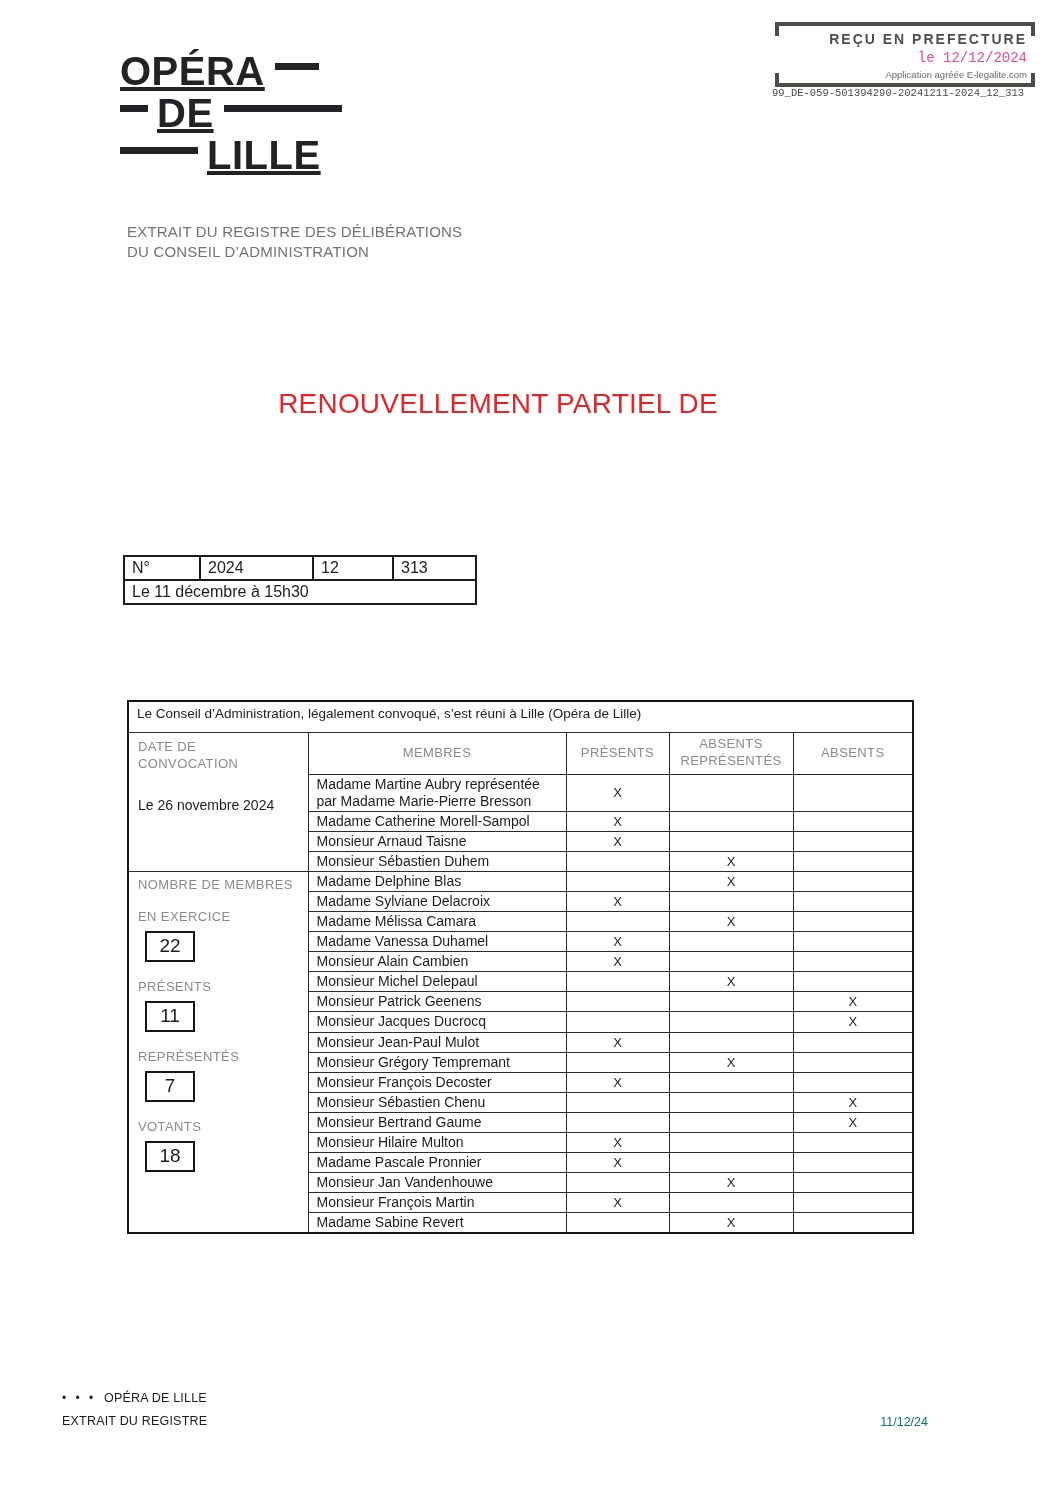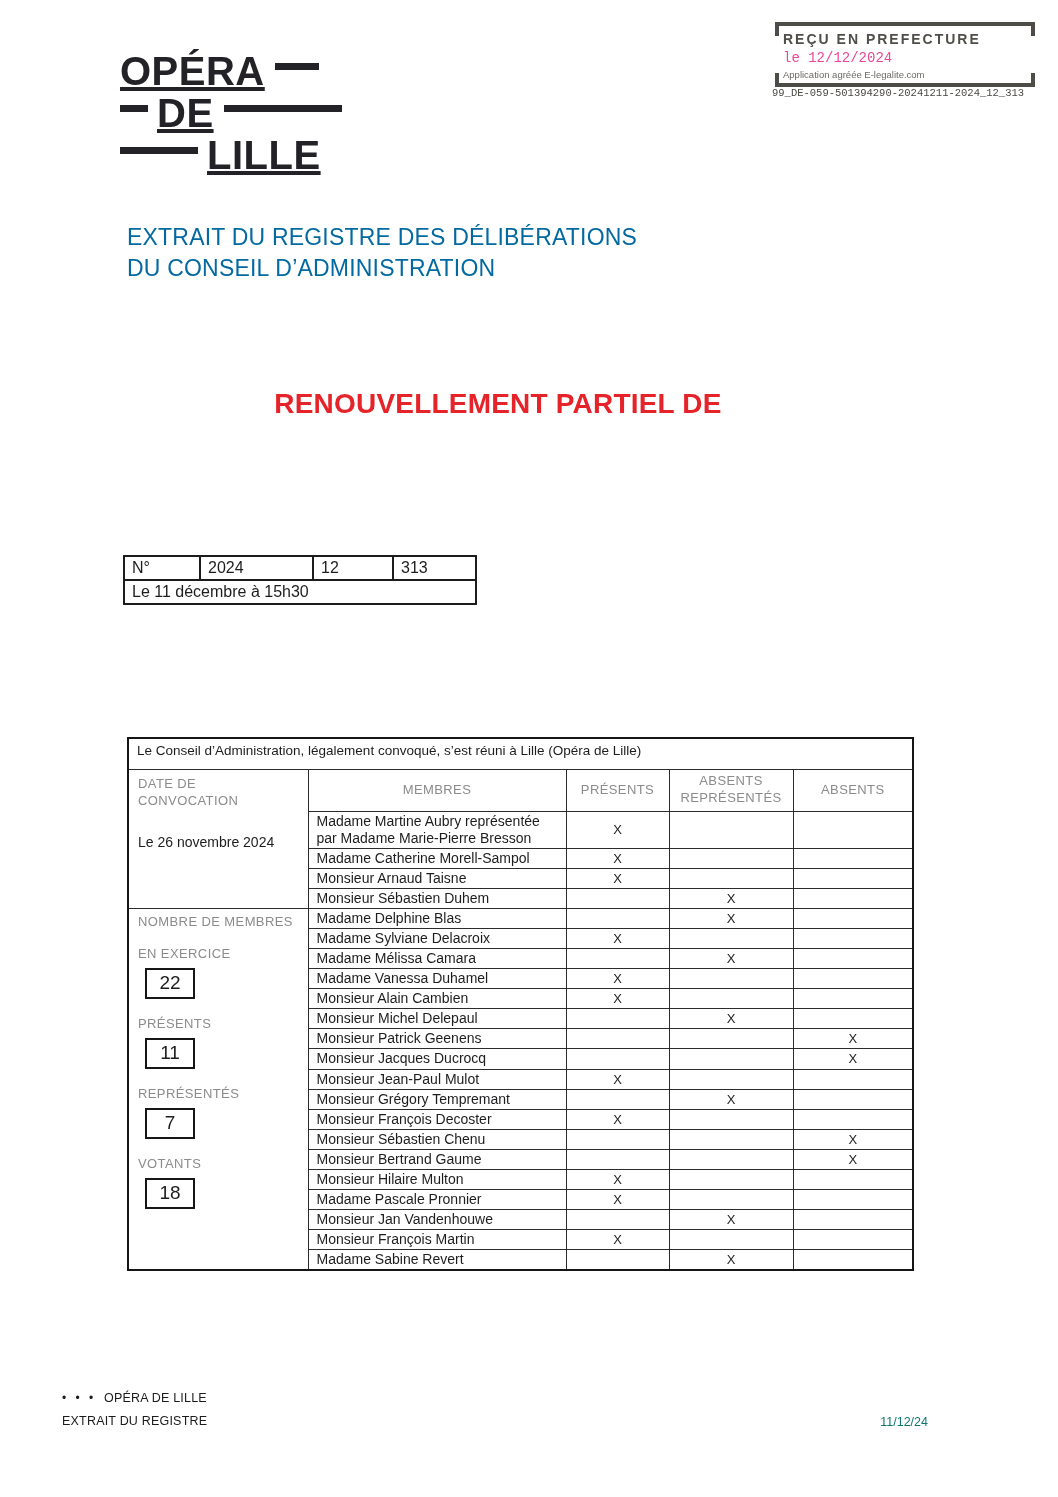--- a/index.html
+++ b/index.html
@@ -14,41 +14,41 @@
   .logo { position: absolute; left: 120px; top: 50px; color: #232227; font-weight: bold; }
   .logo-row { display: flex; align-items: center; font-size: 40px; line-height: 1; letter-spacing: 0.5px; height: 41px; margin-bottom: 1px; text-decoration: underline; }
   .logo-bar { height: 7px; background: #232227; margin-bottom: 8px; }
   .bar-r1 { width: 44px; margin-left: 10px; }
   .bar-l2 { width: 28px; margin-right: 9px; }
   .bar-r2 { width: 118px; margin-left: 10px; }
   .bar-l3 { width: 78px; margin-right: 9px; }
 
   
   .stamp { position: absolute; left: 775px; top: 22px; width: 260px; }
-  .stamp-box { position: relative; border-top: 4px solid #4e4c47; border-bottom: 4px solid #4e4c47; padding: 5px 8px 3px; text-align: left; color: #504e49; }
+  .stamp-box { position: relative; border-top: 4px solid #4e4c47; border-bottom: 4px solid #4e4c47; padding: 5px 8px 3px; text-align: right; color: #504e49; }
   .stamp-edge { position: absolute; top: 0; bottom: 0; width: 4px;
     background: linear-gradient(#4e4c47 0 10px, transparent 10px calc(100% - 10px), #4e4c47 calc(100% - 10px) 100%); }
   .stamp-edge.left { left: 0; } .stamp-edge.right { right: 0; }
   .stamp-line1 { font-size: 14px; font-weight: bold; letter-spacing: 2px; }
   .stamp-line2 { font-family: "Liberation Mono", monospace; font-size: 14px; margin-top: 3px; color: #ec4899; }
   .stamp-line3 { font-size: 9.5px; margin-top: 3px; color: #6b6963; }
   .stamp-code { font-family: "Liberation Mono", monospace; font-size: 10.5px; margin-top: 0; color: #4a4844; white-space: nowrap; margin-left: -3px; }
 
   
-  .doc-title { position: absolute; left: 127px; top: 222px; font-size: 23px; line-height: 1.34; letter-spacing: 0.2px; color: #0369a1; }
+  .doc-title { position: absolute; left: 127px; top: 222px; font-size: 15px; line-height: 1.34; letter-spacing: 0.2px; color: #737373; }
   .objet-block { position: absolute; left: 127px; top: 363px; width: 742px; text-align: center; }
   .objet-label { font-size: 20px; letter-spacing: 0.3px; }
-  .subject { margin-top: 23px; font-size: 28px; font-weight: bold; color: #e52329; line-height: 1.27; letter-spacing: 0.2px; }
+  .subject { margin-top: 23px; font-size: 28px; font-weight: normal; color: #e52329; line-height: 1.27; letter-spacing: 0.2px; }
 
   
   .ref-table { position: absolute; left: 123px; top: 555px; border-collapse: collapse; table-layout: fixed; }
   .ref-table td { border: 2px solid #1c1c1e; font-size: 16px; padding: 0 7px; height: 24px; vertical-align: middle; }
 
   
-  .board-table { position: absolute; left: 127px; top: 737px; width: 785px; border-collapse: collapse; table-layout: fixed; }
+  .board-table { position: absolute; left: 127px; top: 700px; width: 785px; border-collapse: collapse; table-layout: fixed; }
   .board-table td { border: 1.5px solid #2b2b2b; }
   .board-table { border: 2px solid #161616; }
   .intro-cell { height: 31px; vertical-align: top; padding: 4px 8px; font-size: 13.5px; }
   .hcell { color: #8b8b8b; text-align: center; vertical-align: middle; font-size: 13px; height: 42px; line-height: 1.3; letter-spacing: 0.4px; padding: 0 6px; }
   .date-cell { vertical-align: top; padding: 5px 9px; }
   .date-label { color: #8b8b8b; font-size: 13px; line-height: 1.35; letter-spacing: 0.4px; }
   .date-value { margin-top: 24px; font-size: 14px; color: #1d1d1f; }
   .member-row { height: 17px; }
   .name-cell { padding: 1px 8px; font-size: 14px; line-height: 1.22; vertical-align: middle; }
   .mark-cell { text-align: center; vertical-align: middle; font-size: 13px; }

